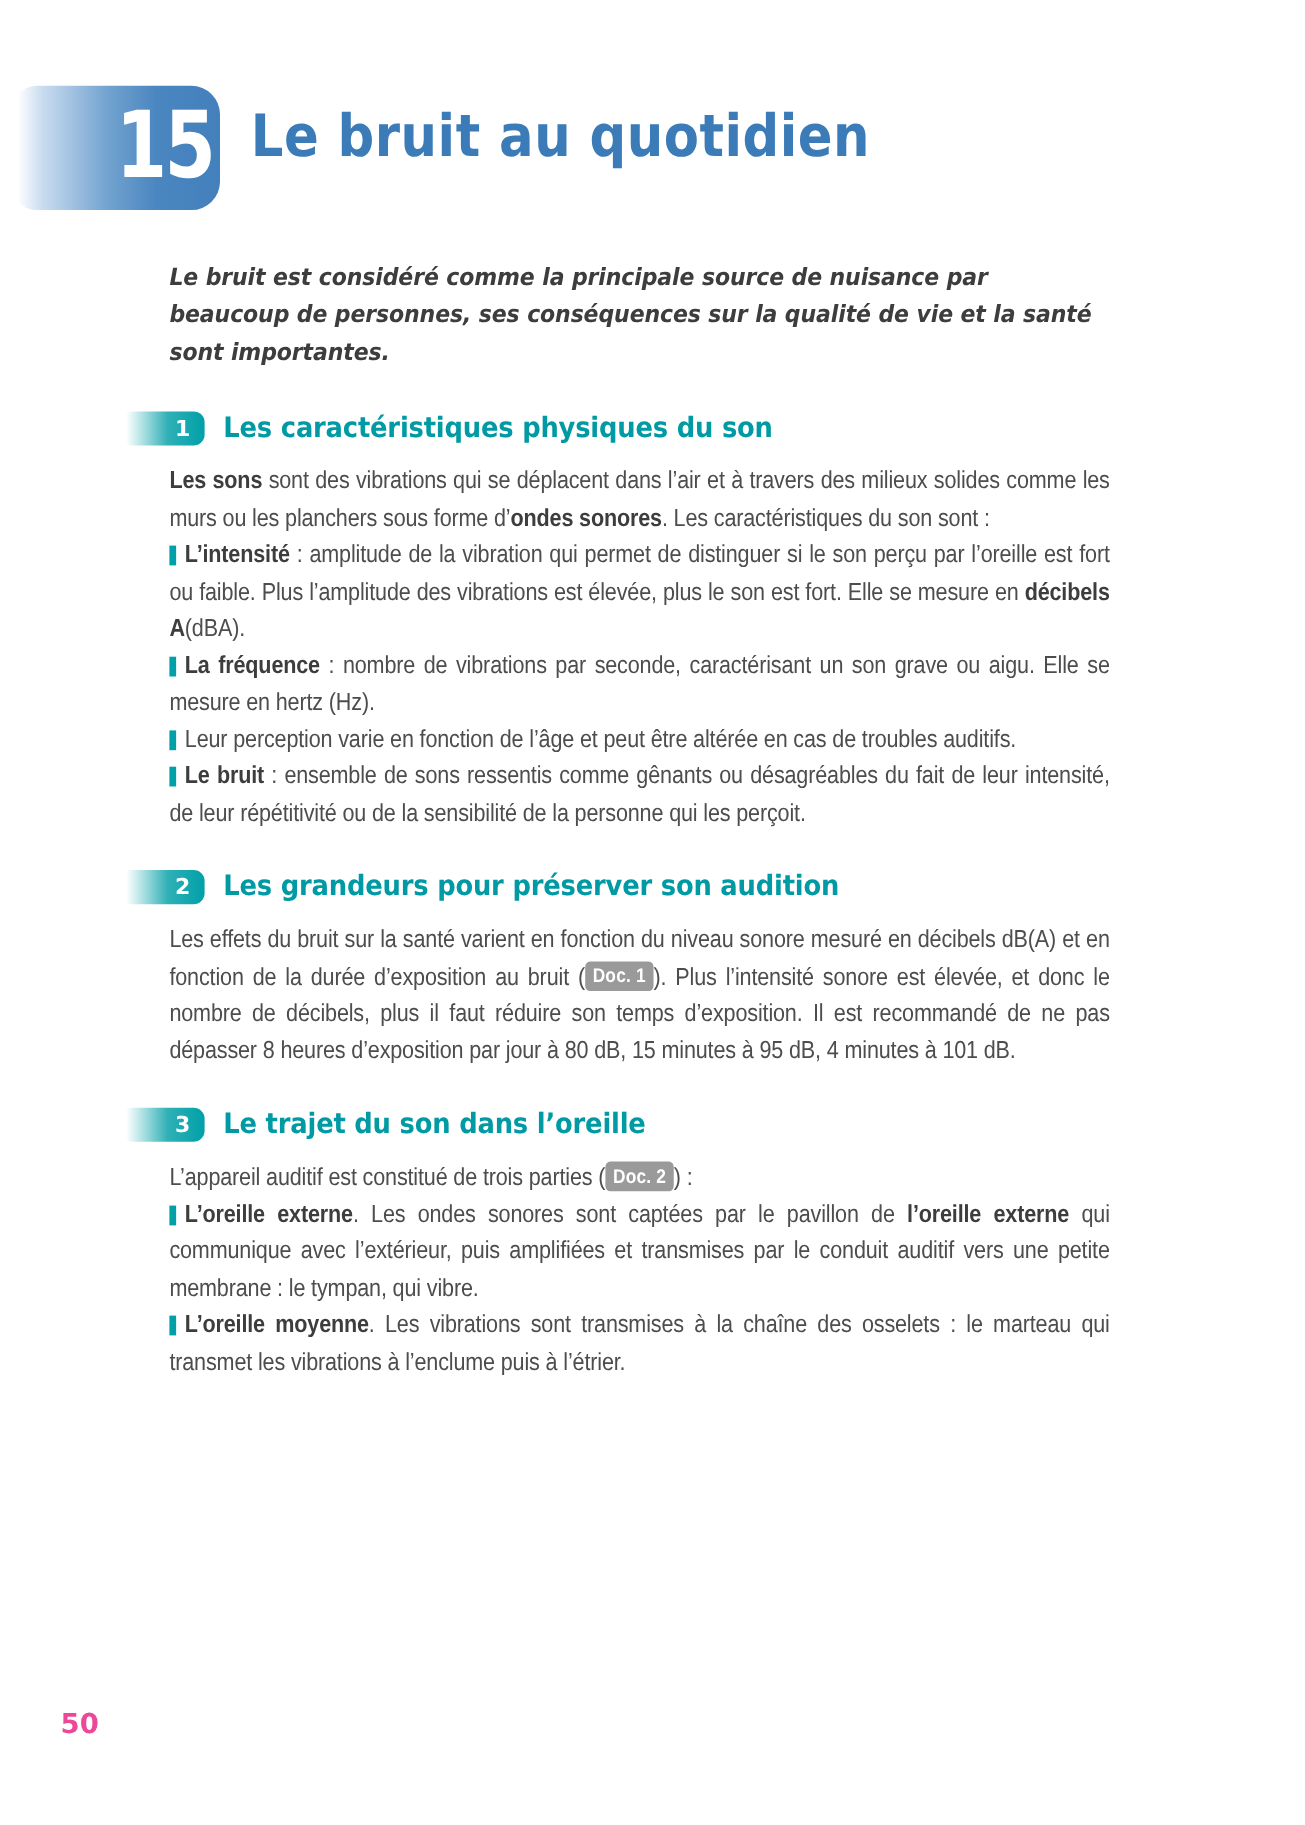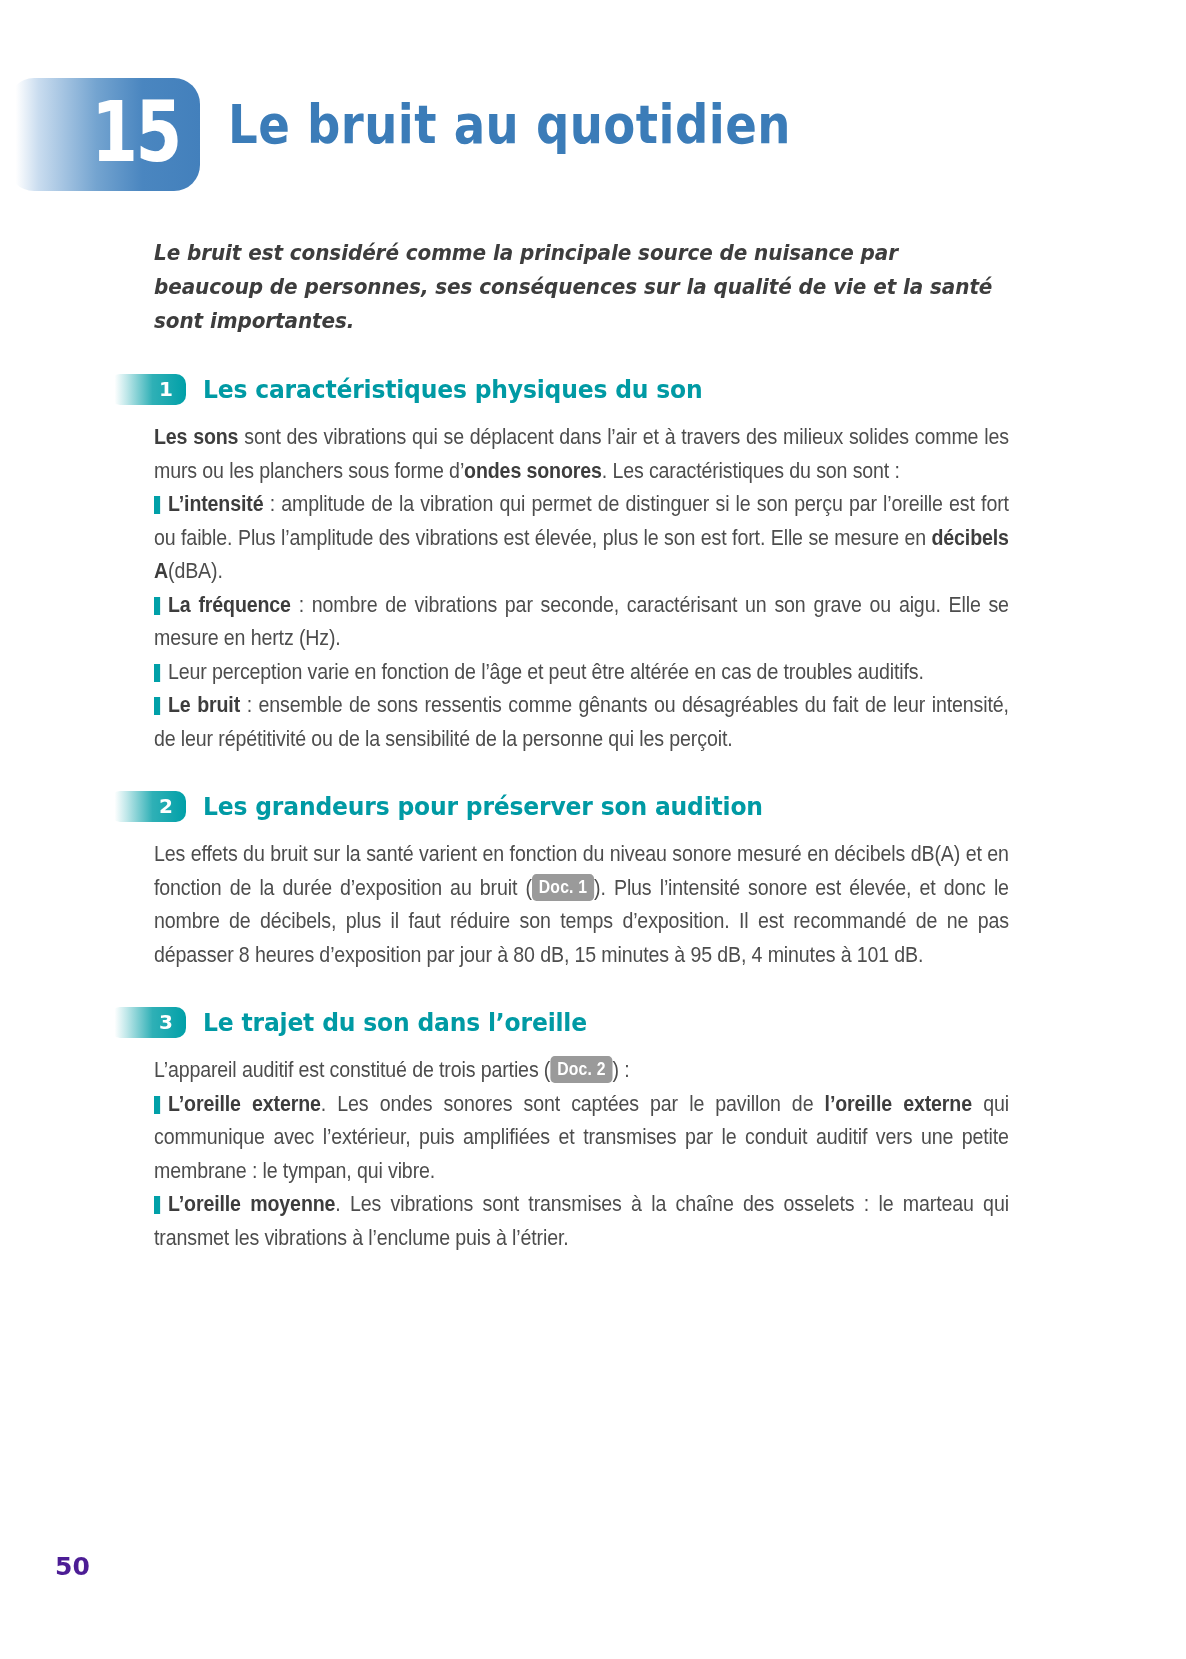--- a/index.html
+++ b/index.html
@@ -36,21 +36,21 @@
     left: 8px;
     top: 0;
     width: 192px;
     height: 113px;
     border-radius: 26px;
     background: linear-gradient(to right, #ffffff 0%, #ffffff 4%, #c9dcef 16%, #74a4d0 46%, #4a86c0 70%, #4380bc 100%);
     display: flex;
     align-items: center;
     justify-content: flex-end;
     box-sizing: border-box;
-    padding-right: 20px;
+    padding-right: 6px;
   }
   .chapter-num {
     font-family: "DejaVu Sans", sans-serif;
     font-weight: bold;
     font-size: 84px;
     line-height: 1;
     color: #ffffff;
     letter-spacing: -3px;
     transform: scaleX(0.80);
     transform-origin: right center;
@@ -181,21 +181,21 @@
   }
 
   
   .page-number {
     position: absolute;
     left: 55px;
     bottom: 78px;
     font-family: "DejaVu Sans", sans-serif;
     font-weight: bold;
     font-size: 25px;
-    color: #4c1d95;
+    color: #ec4899;
   }
 </style>
 </head>
 <body>
 
 <div class="page">
 
   <div class="header">
     <div class="chapter-badge">
       <div class="chapter-num">15</div>

